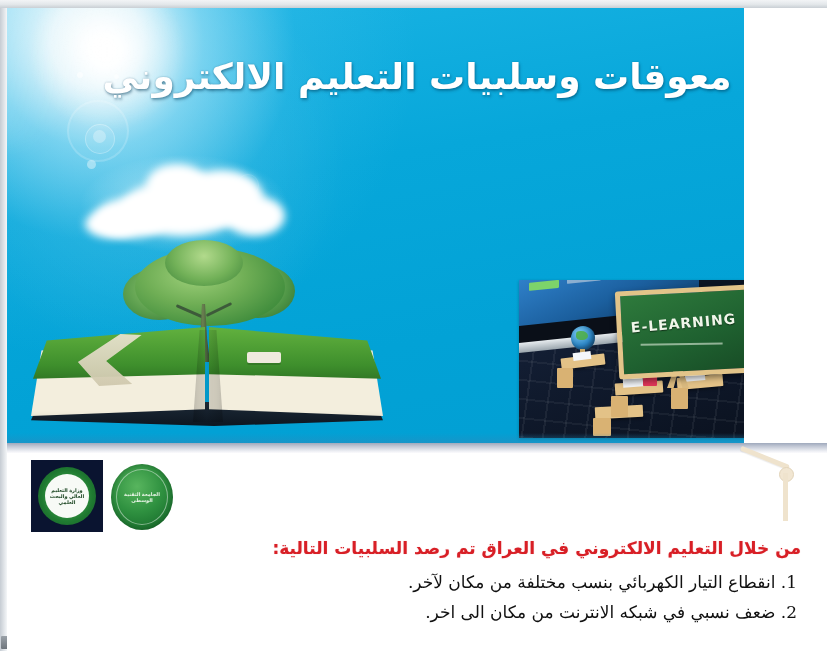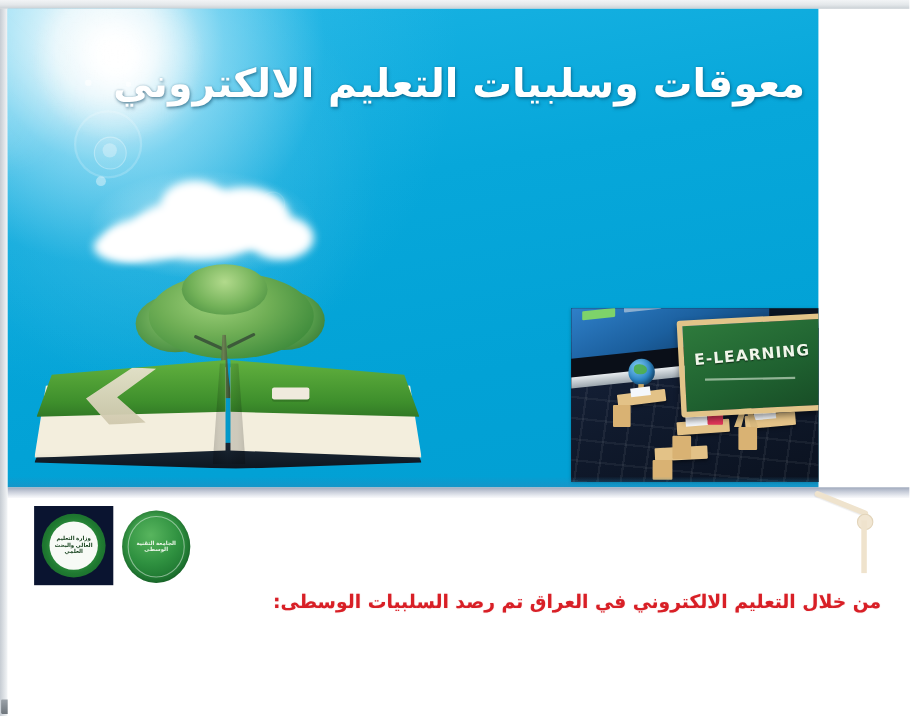--- a/index.html
+++ b/index.html
@@ -348,17 +348,21 @@
         <div class="logo-b-inner">الجامعة التقنية الوسطى</div>
       </div>
     </div>
 
     <div class="pointer">
       <div class="pointer-arm"></div>
       <div class="pointer-knob"></div>
       <div class="pointer-stem"></div>
     </div>
 
-    <div class="heading">من خلال التعليم الالكتروني في العراق تم رصد السلبيات الوسطى:</div>
-
+    <div class="heading">من خلال التعليم الالكتروني في العراق تم رصد السلبيات التالية:</div>
+
+    <div class="list">
+      <div class="list-item">1. انقطاع التيار الكهربائي بنسب مختلفة من مكان لآخر.</div>
+      <div class="list-item">2. ضعف نسبي في شبكه الانترنت من مكان الى اخر.</div>
+    </div>
 
   </div>
 </div>
 
 </body></html>

